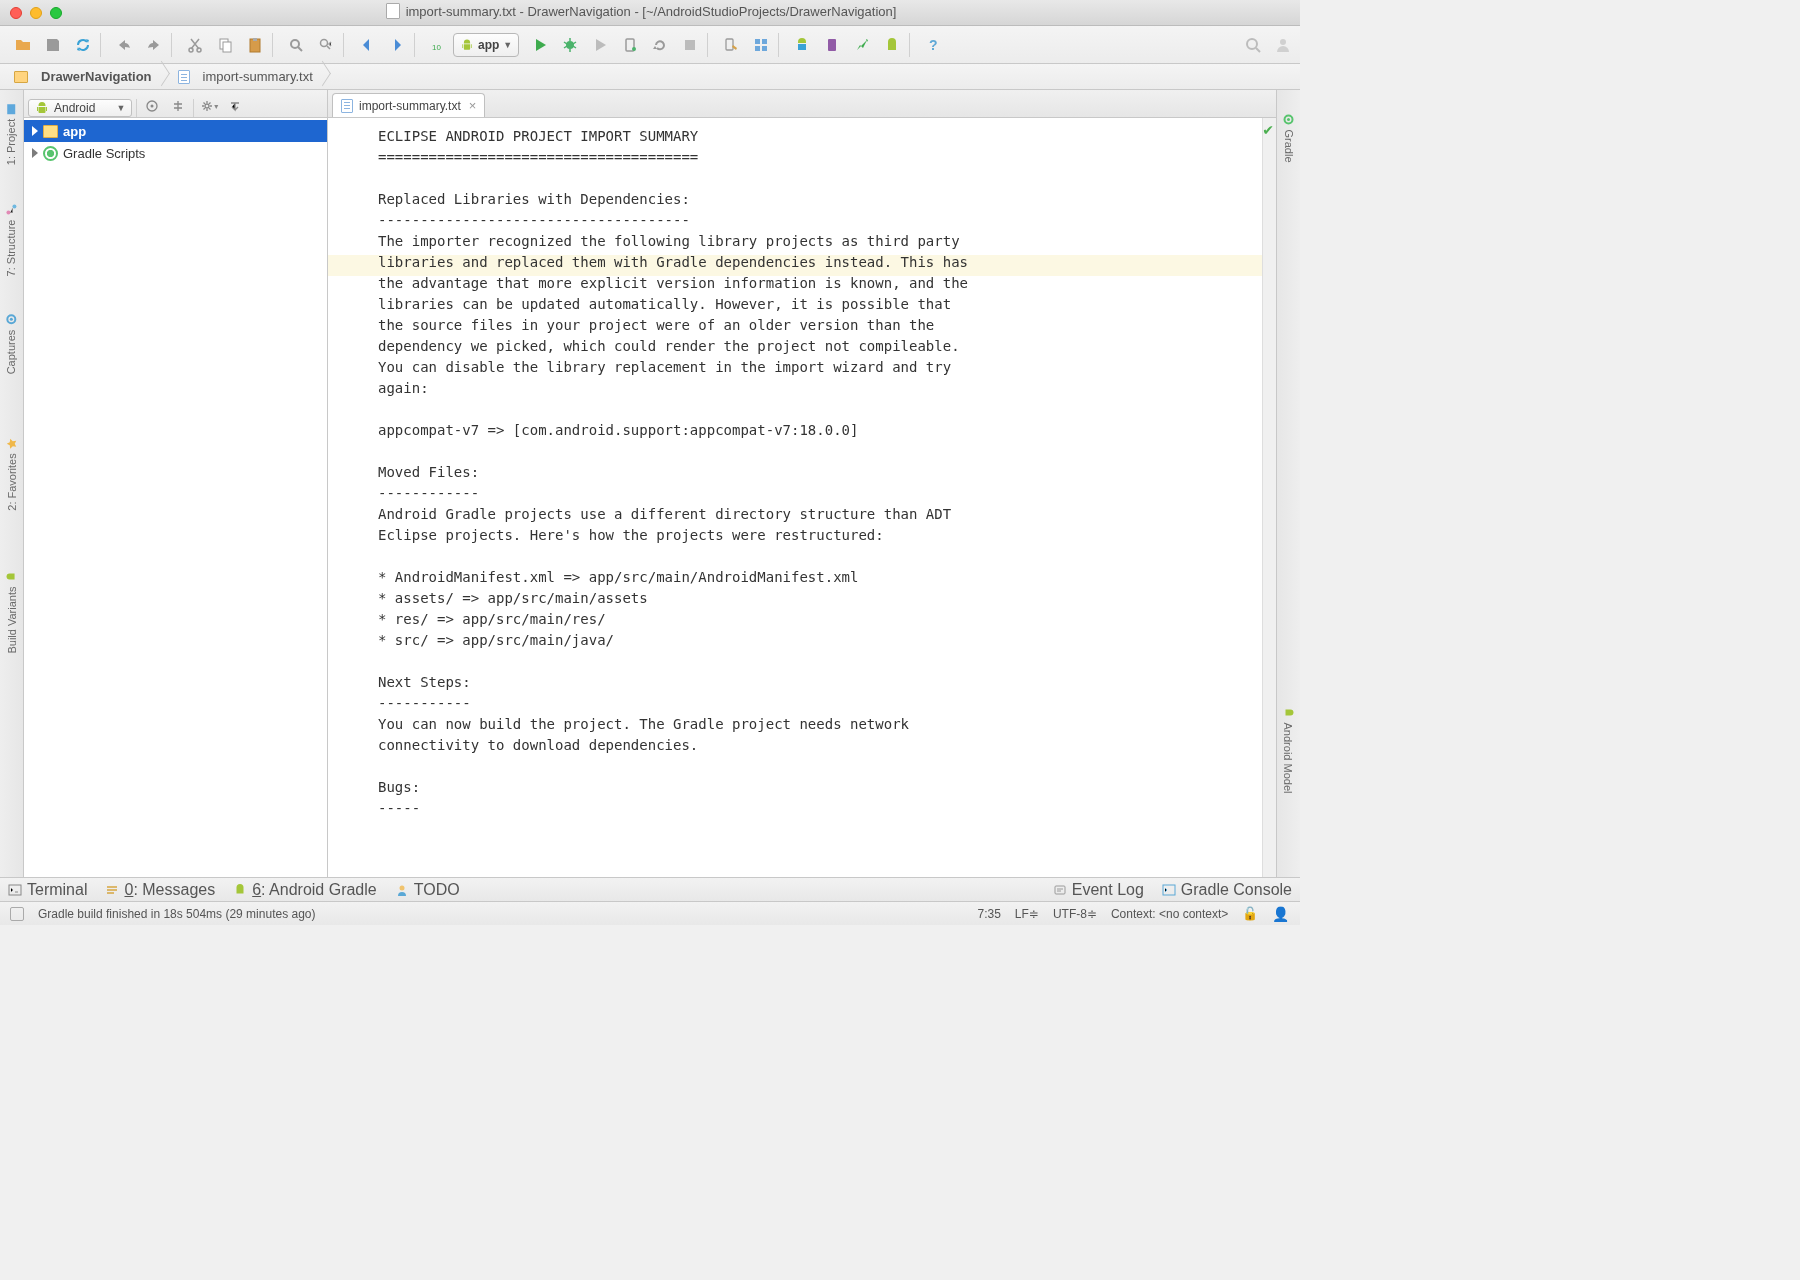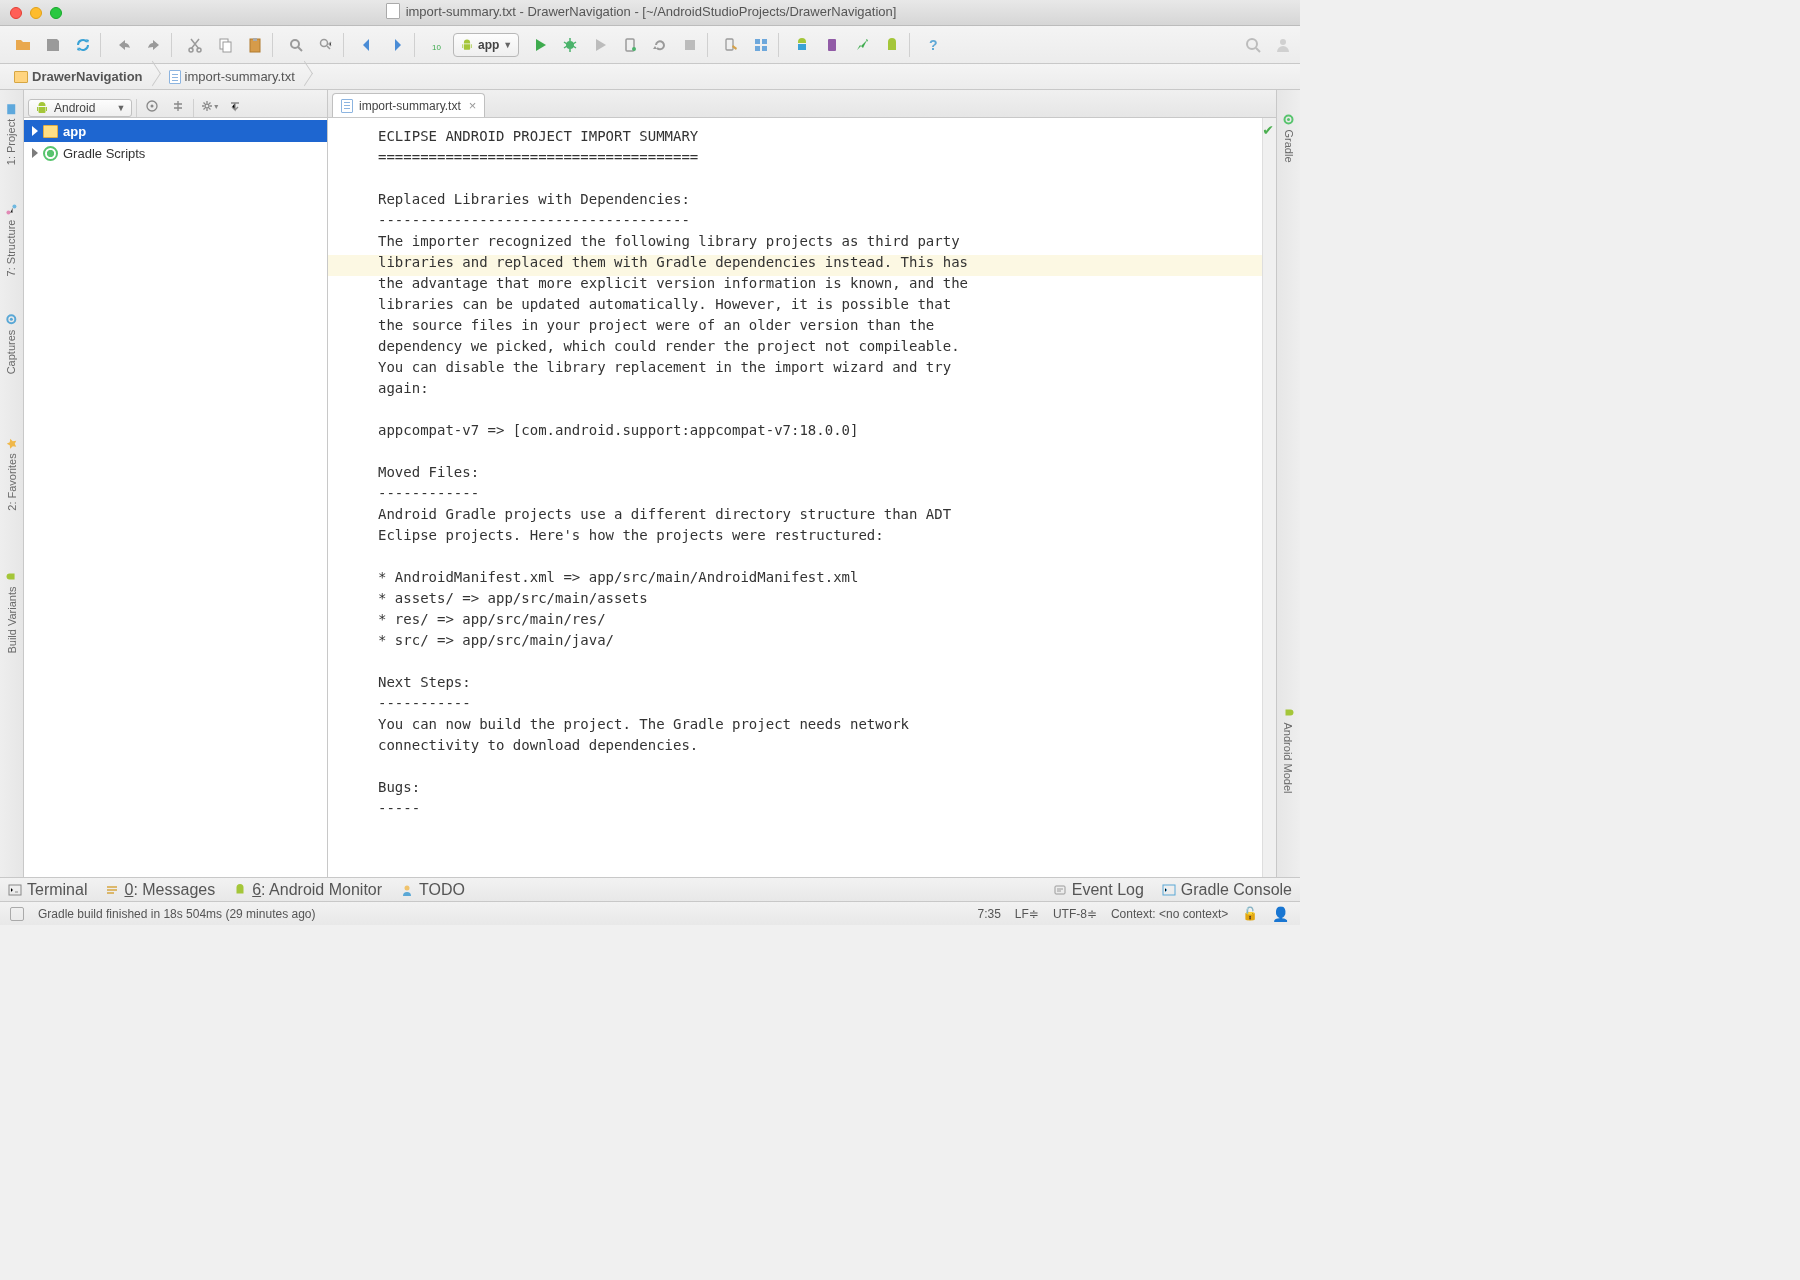--- a/index.html
+++ b/index.html
@@ -19,21 +19,21 @@
 .tb-btn { width: 24px; height: 24px; display: flex; align-items: center; justify-content: flex-end; border-radius: 3px; }
 .tb-btn svg { width: 18px; height: 18px; }
 
 .run-config { display: flex; align-items: center; height: 24px; background: linear-gradient(#fdfdfd,#efefef); border: 1px solid #b8b8b8; border-radius: 4px; padding: 0 6px; gap: 4px; font-size: 12px; font-weight: bold; color: #444; }
 .run-config .android-robot { width: 14px; height: 14px; }
 .run-config .dropdown-caret { font-size: 9px; color: #666; }
 
 .toolbar-right { margin-left: auto; display: flex; align-items: center; gap: 6px; }
 
 .breadcrumb-bar { height: 26px; background: linear-gradient(#f4f4f4,#ececec); border-bottom: 1px solid #c8c8c8; display: flex; align-items: center; padding-left: 10px; }
-.crumb { display: flex; align-items: center; gap: 4px; padding: 0 10px 0 4px; height: 100%; position: relative; color: #555; }
+.crumb { display: flex; align-items: center; gap: 13px; padding: 0 10px 0 4px; height: 100%; position: relative; color: #555; }
 .crumb::after { content: ""; position: absolute; right: -7px; top: 2px; width: 14px; height: 14px; border-top: 1px solid #c8c8c8; border-right: 1px solid #c8c8c8; transform: rotate(45deg) skew(12deg,12deg); }
 .crumb.last::after { display: block; }
 .crumb .folder-icon { width: 14px; height: 12px; background: #ffd47f; border: 1px solid #d6a642; border-radius: 1px; }
 .crumb .file-icon { width: 12px; height: 14px; background: #fff; border: 1px solid #8cb4e0; border-radius: 1px; position: relative; }
 .crumb .file-icon::before { content: ""; position: absolute; left: 2px; right: 2px; top: 3px; height: 1px; background: #8cb4e0; box-shadow: 0 3px 0 #8cb4e0, 0 6px 0 #8cb4e0; }
 
 .body { display: flex; height: calc(100% - 26px - 38px - 26px - 24px - 24px); }
 
 .left-gutter { width: 24px; background: linear-gradient(to right,#eee,#e6e6e6); border-right: 1px solid #c8c8c8; display: flex; flex-direction: column; align-items: center; padding-top: 8px; gap: 40px; }
 .gutter-item { transform: rotate(-90deg); white-space: nowrap; font-size: 11px; color: #6a6a6a; display: flex; align-items: center; gap: 4px; transform-origin: center; }
@@ -468,21 +468,21 @@
   <div class="bt">
     <svg width="14" height="14" viewBox="0 0 14 14">
         <path stroke="#d6a642" stroke-width="1.5" d="M2 4h10M2 7h10M2 10h7"></path>
       </svg>
     <span><span class="u">0</span><span>: Messages</span></span>
   </div>
   <div class="bt">
     <svg width="14" height="14" viewBox="0 0 14 14">
         <path fill="#a4c639" d="M3.5 4.5a3.5 3.5 0 0 1 7 0v6h-7z"></path>
       </svg>
-    <span><span class="u">6</span><span>: Android Monitor</span></span>
+    <span><span class="u">6</span><span>: Android Gradle</span></span>
   </div>
   <div class="bt">
     <svg width="14" height="14" viewBox="0 0 14 14">
         <circle cx="7" cy="5" r="2.5" fill="#f0c36d"></circle>
         <path fill="#5aa8d6" d="M3 13a4 4 0 0 1 8 0z"></path>
       </svg>
     <span>TODO</span>
   </div>
   <div class="right">
     <div class="bt">

